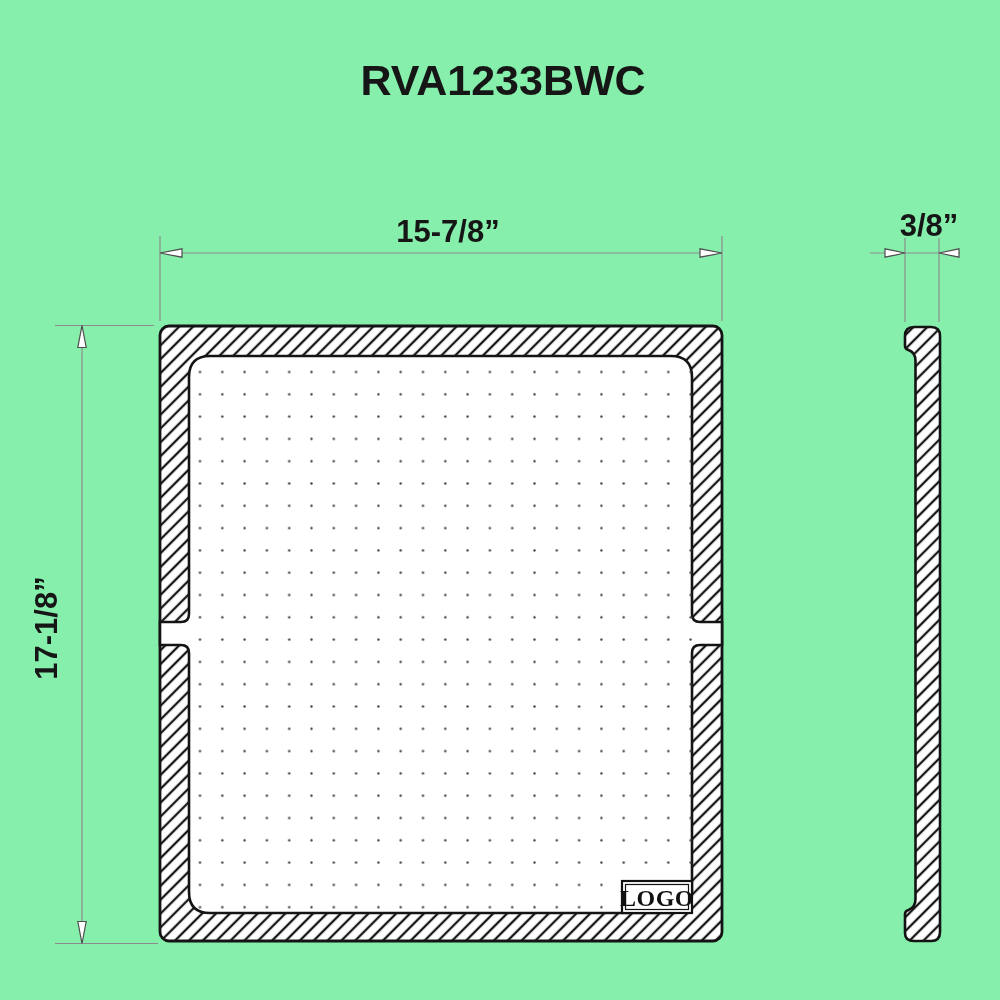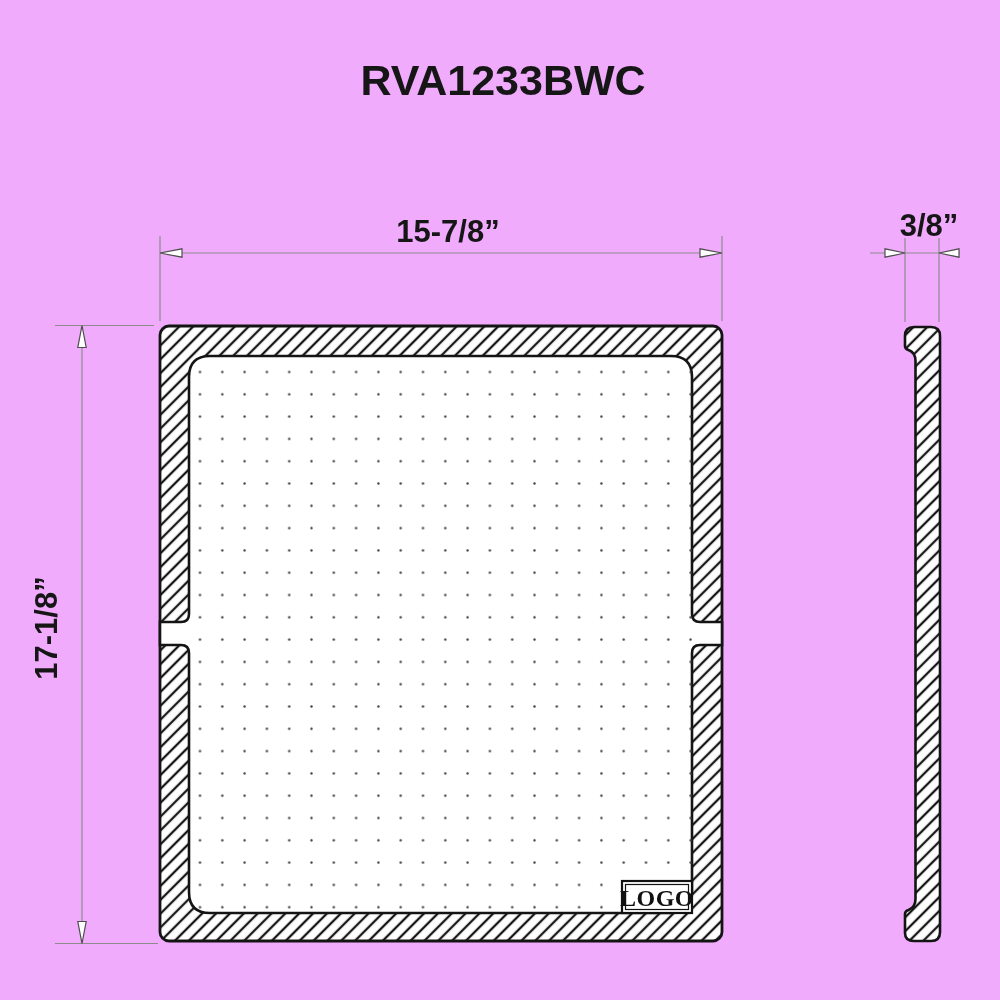--- a/index.html
+++ b/index.html
@@ -8,21 +8,21 @@
     background: #ffffff;
     width: 1000px;
     height: 1000px;
     overflow: hidden;
     font-family: "Liberation Sans", sans-serif;
   }
   .sheet {
     position: relative;
     width: 1000px;
     height: 1000px;
-    background: #f0abfc;
+    background: #86efac;
   }
   svg { display: block; }
   text { user-select: none; }
   .title-text {
     font-family: "Liberation Sans", "DejaVu Sans", sans-serif;
     font-size: 43px;
     font-weight: 700;
     fill: #161616;
   }
   .dim-text {

